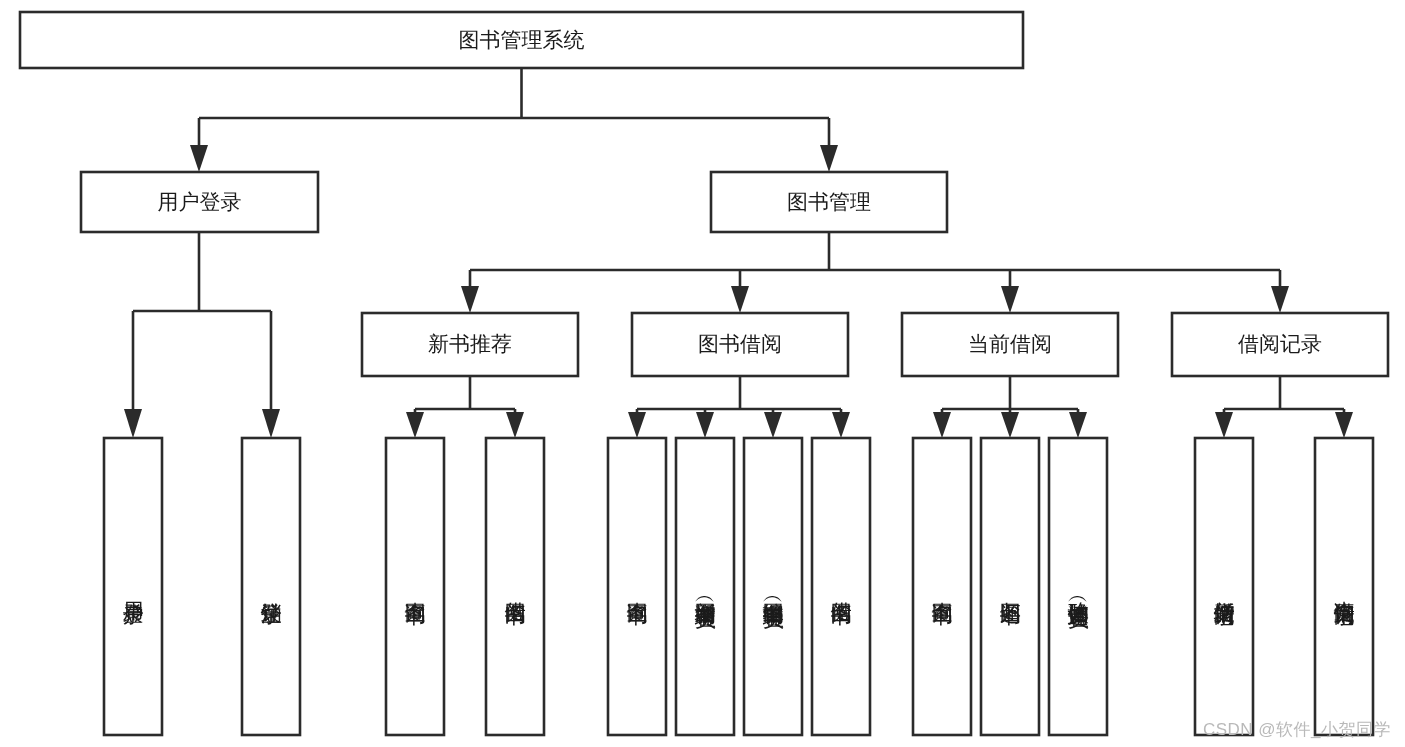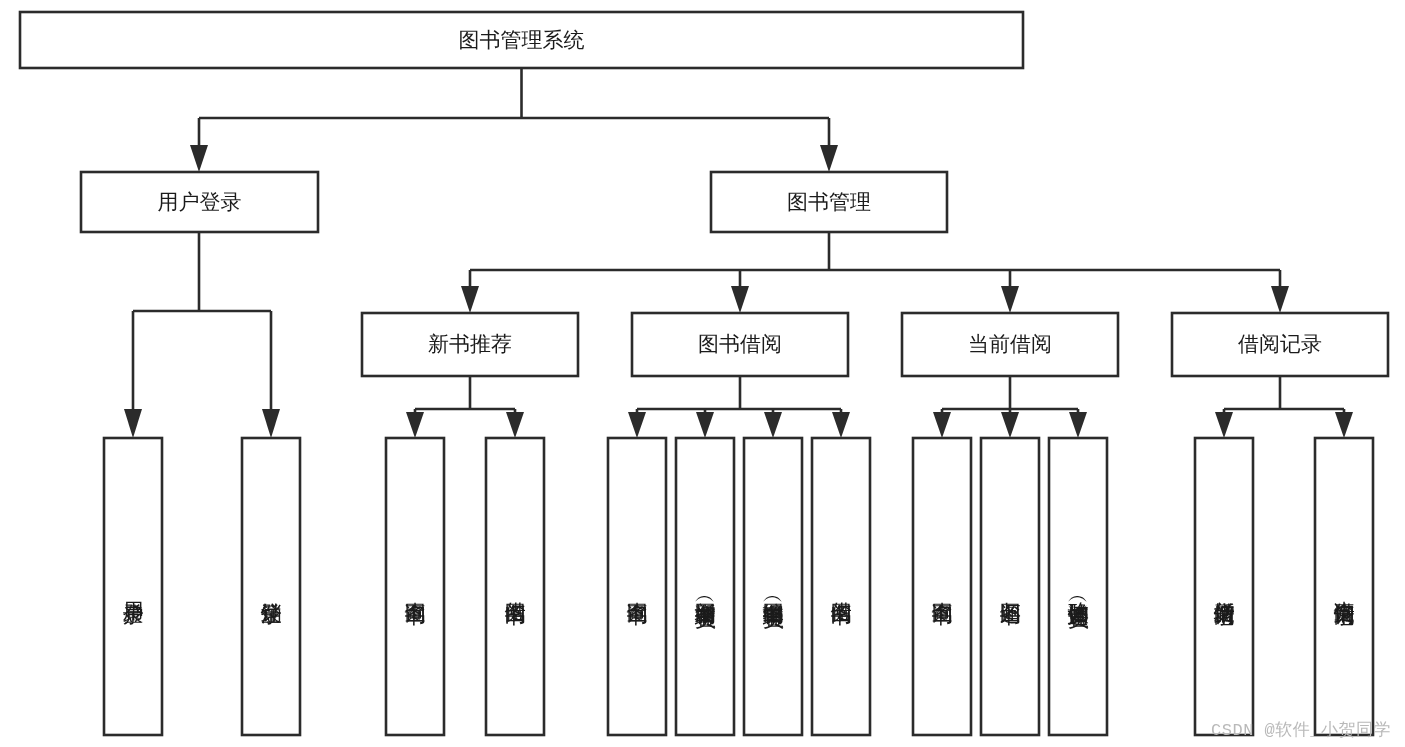--- a/index.html
+++ b/index.html
@@ -61,21 +61,21 @@
     text-orientation: upright;
     white-space: nowrap;
     letter-spacing: 1px;
     text-align: center;
     pointer-events: none;
   }
   .watermark {
     position: absolute;
     right: 14px;
     bottom: 6px;
-    font-family: Liberation Mono, monospace;
+    font-family: Liberation Sans, sans-serif;
     font-size: 17px;
     color: #b9b9b9;
     letter-spacing: 0.5px;
     user-select: none;
   }
 </style>
 </head>
 <body>
 
 <div id="diagram-root">

